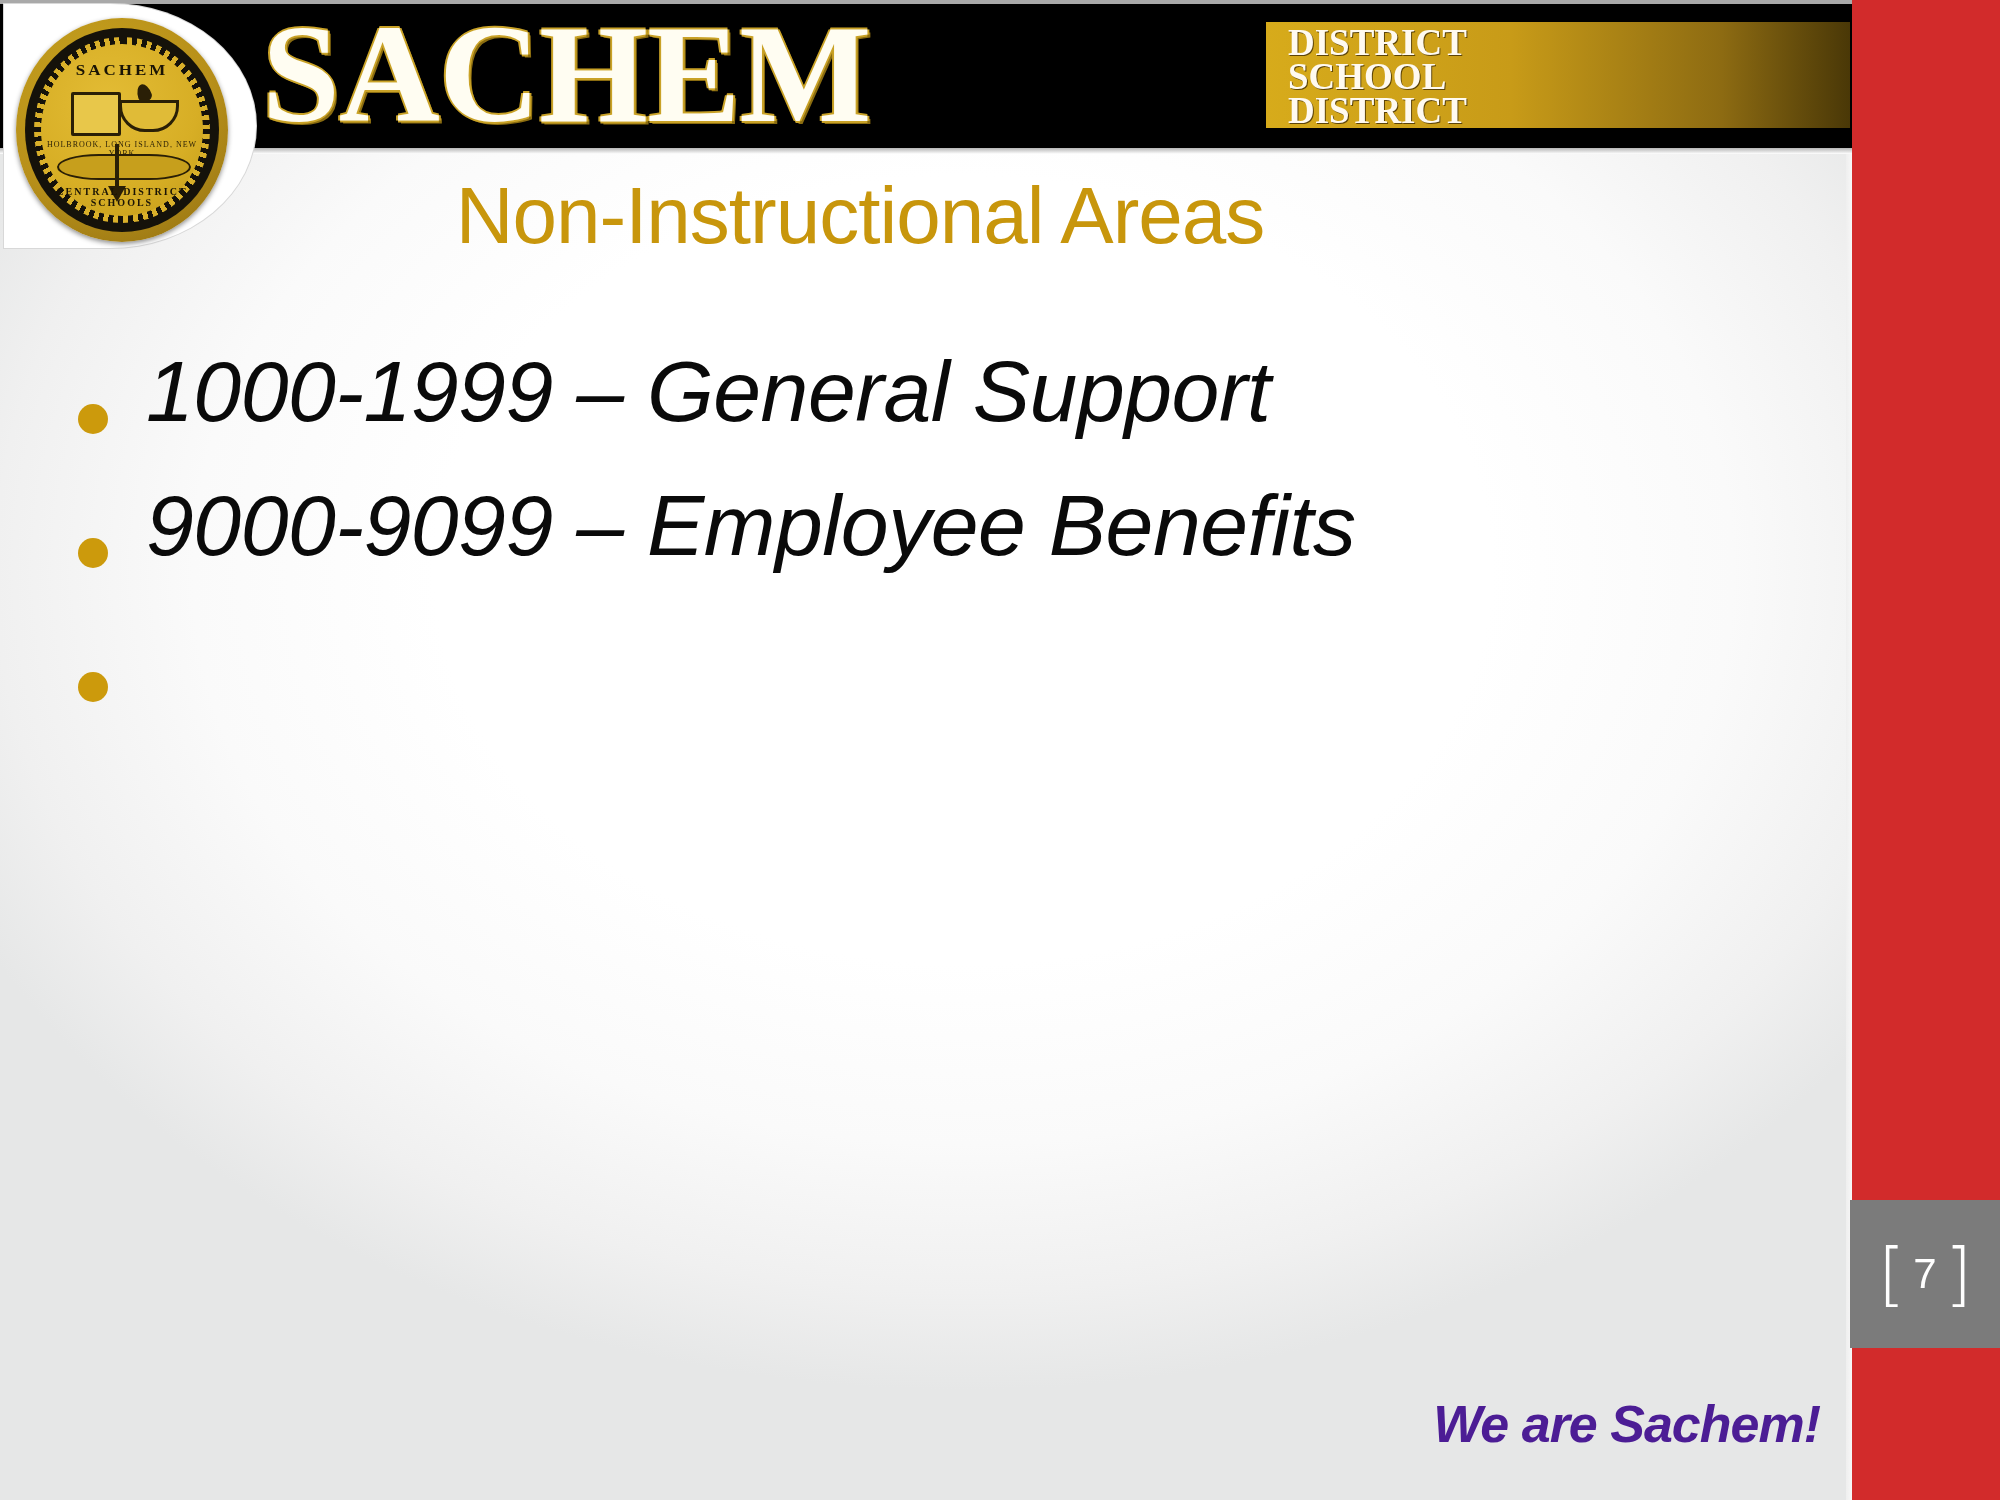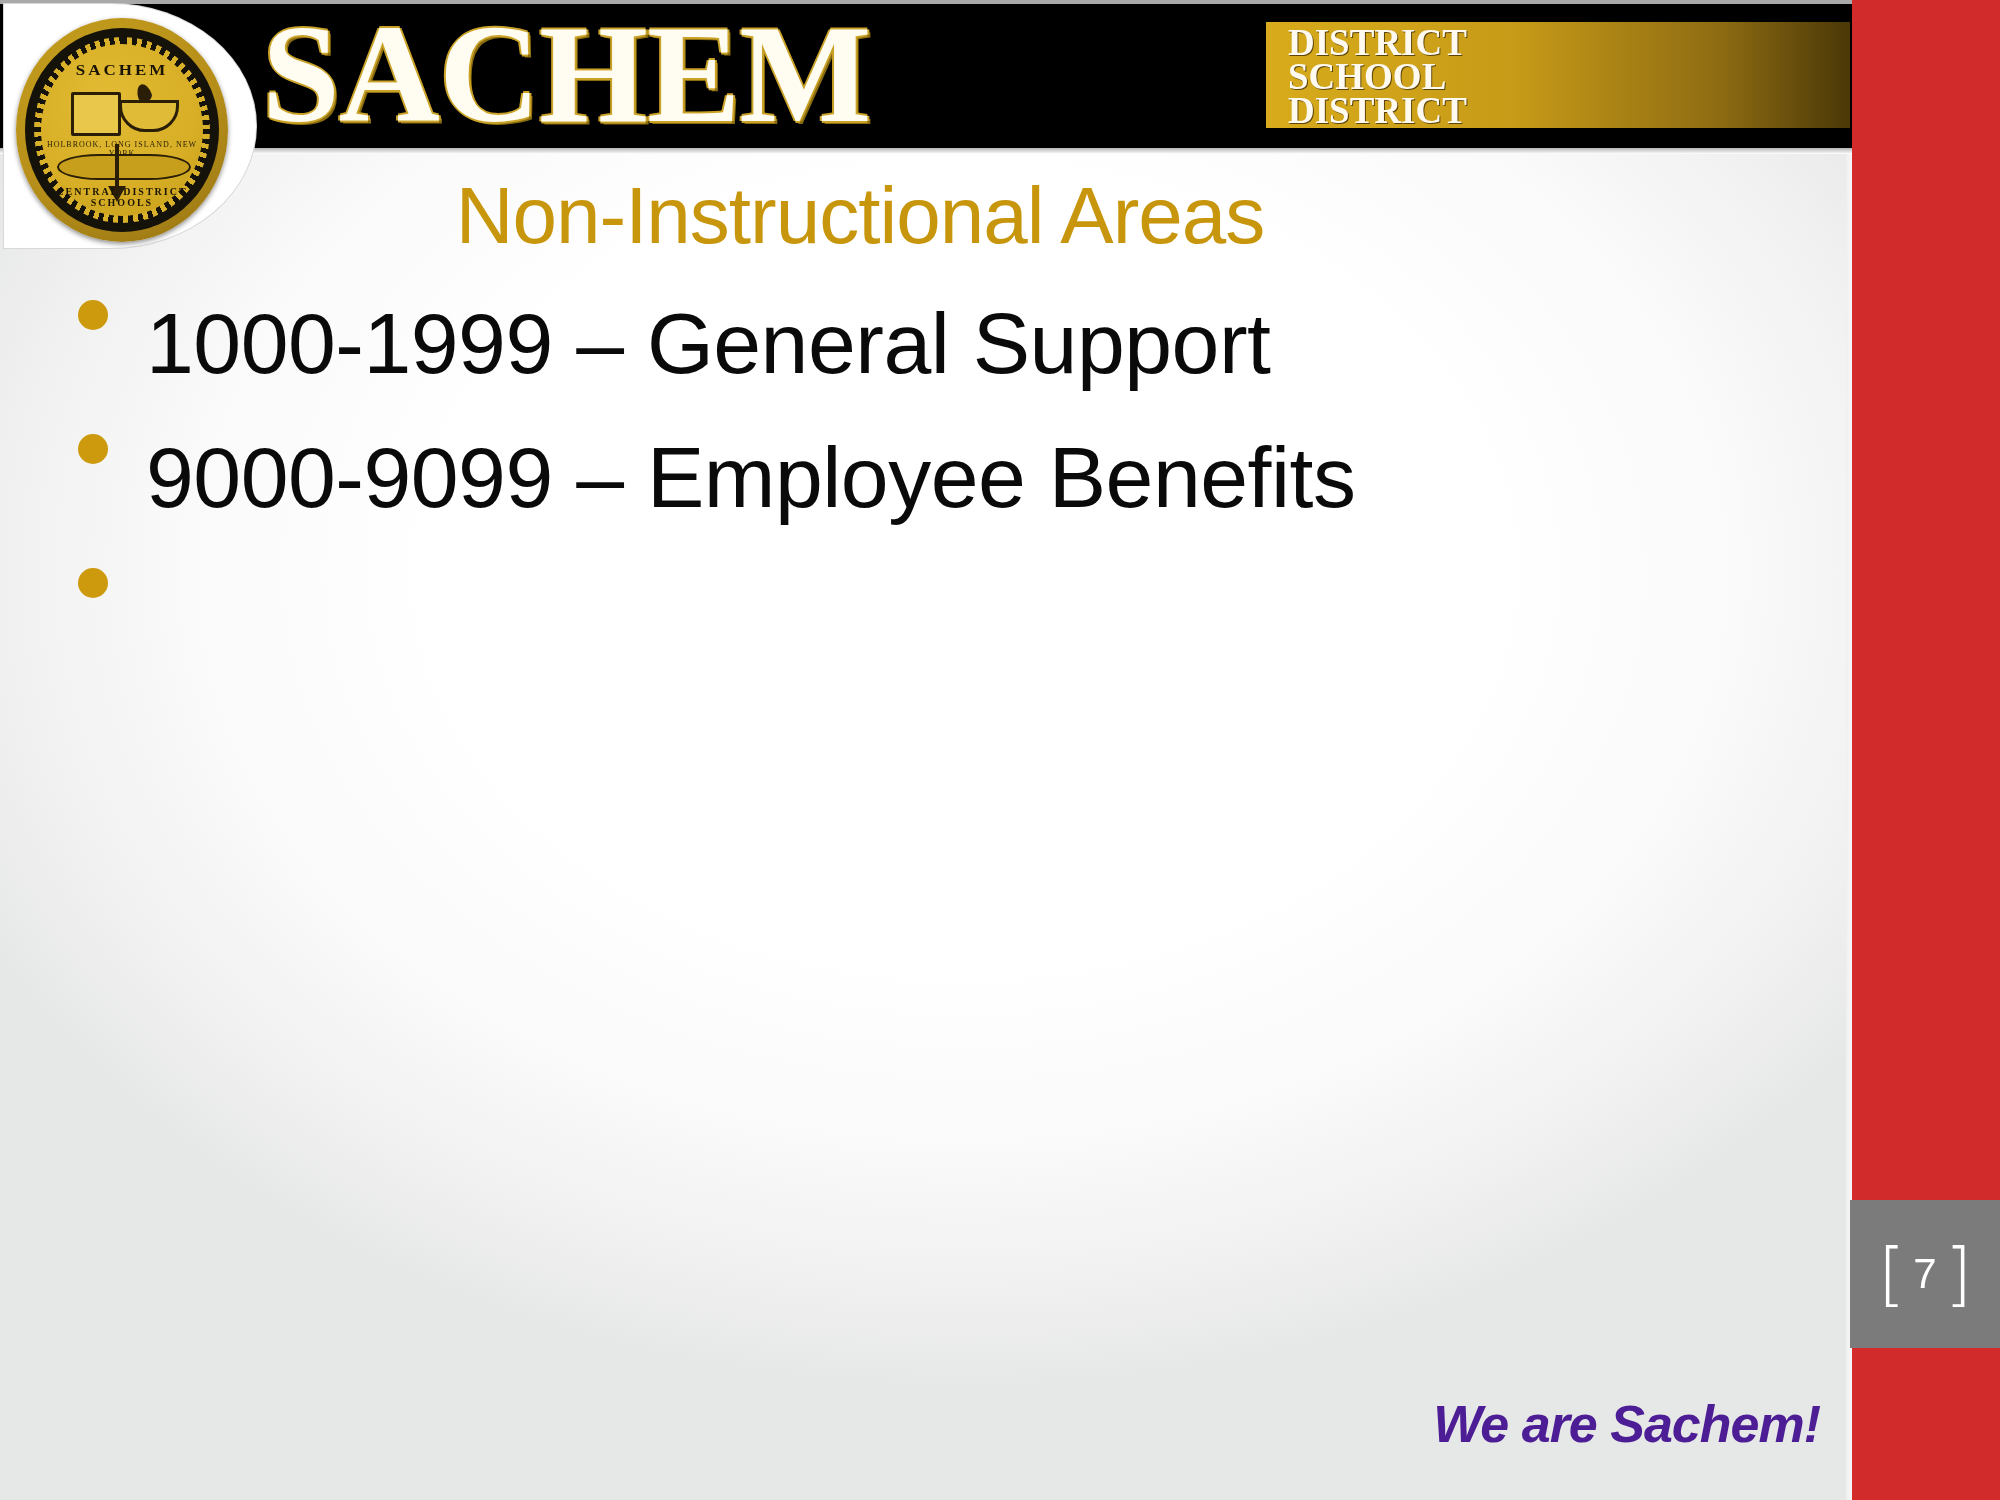--- a/index.html
+++ b/index.html
@@ -249,22 +249,23 @@
 
   
   .bullets {
     position: absolute;
     left: 78px;
     top: 300px;
     width: 1740px;
   }
   .bullet-row {
     display: flex;
-    align-items: flex-start;
+    align-items: flex-end;
     height: 134px;
+    font-style: italic;
   }
   .bullet-dot {
     flex: 0 0 auto;
     width: 30px;
     height: 30px;
     border-radius: 50%;
     background: #cc9a0c;
     margin-right: 38px;
   }
   .bullet-text {

